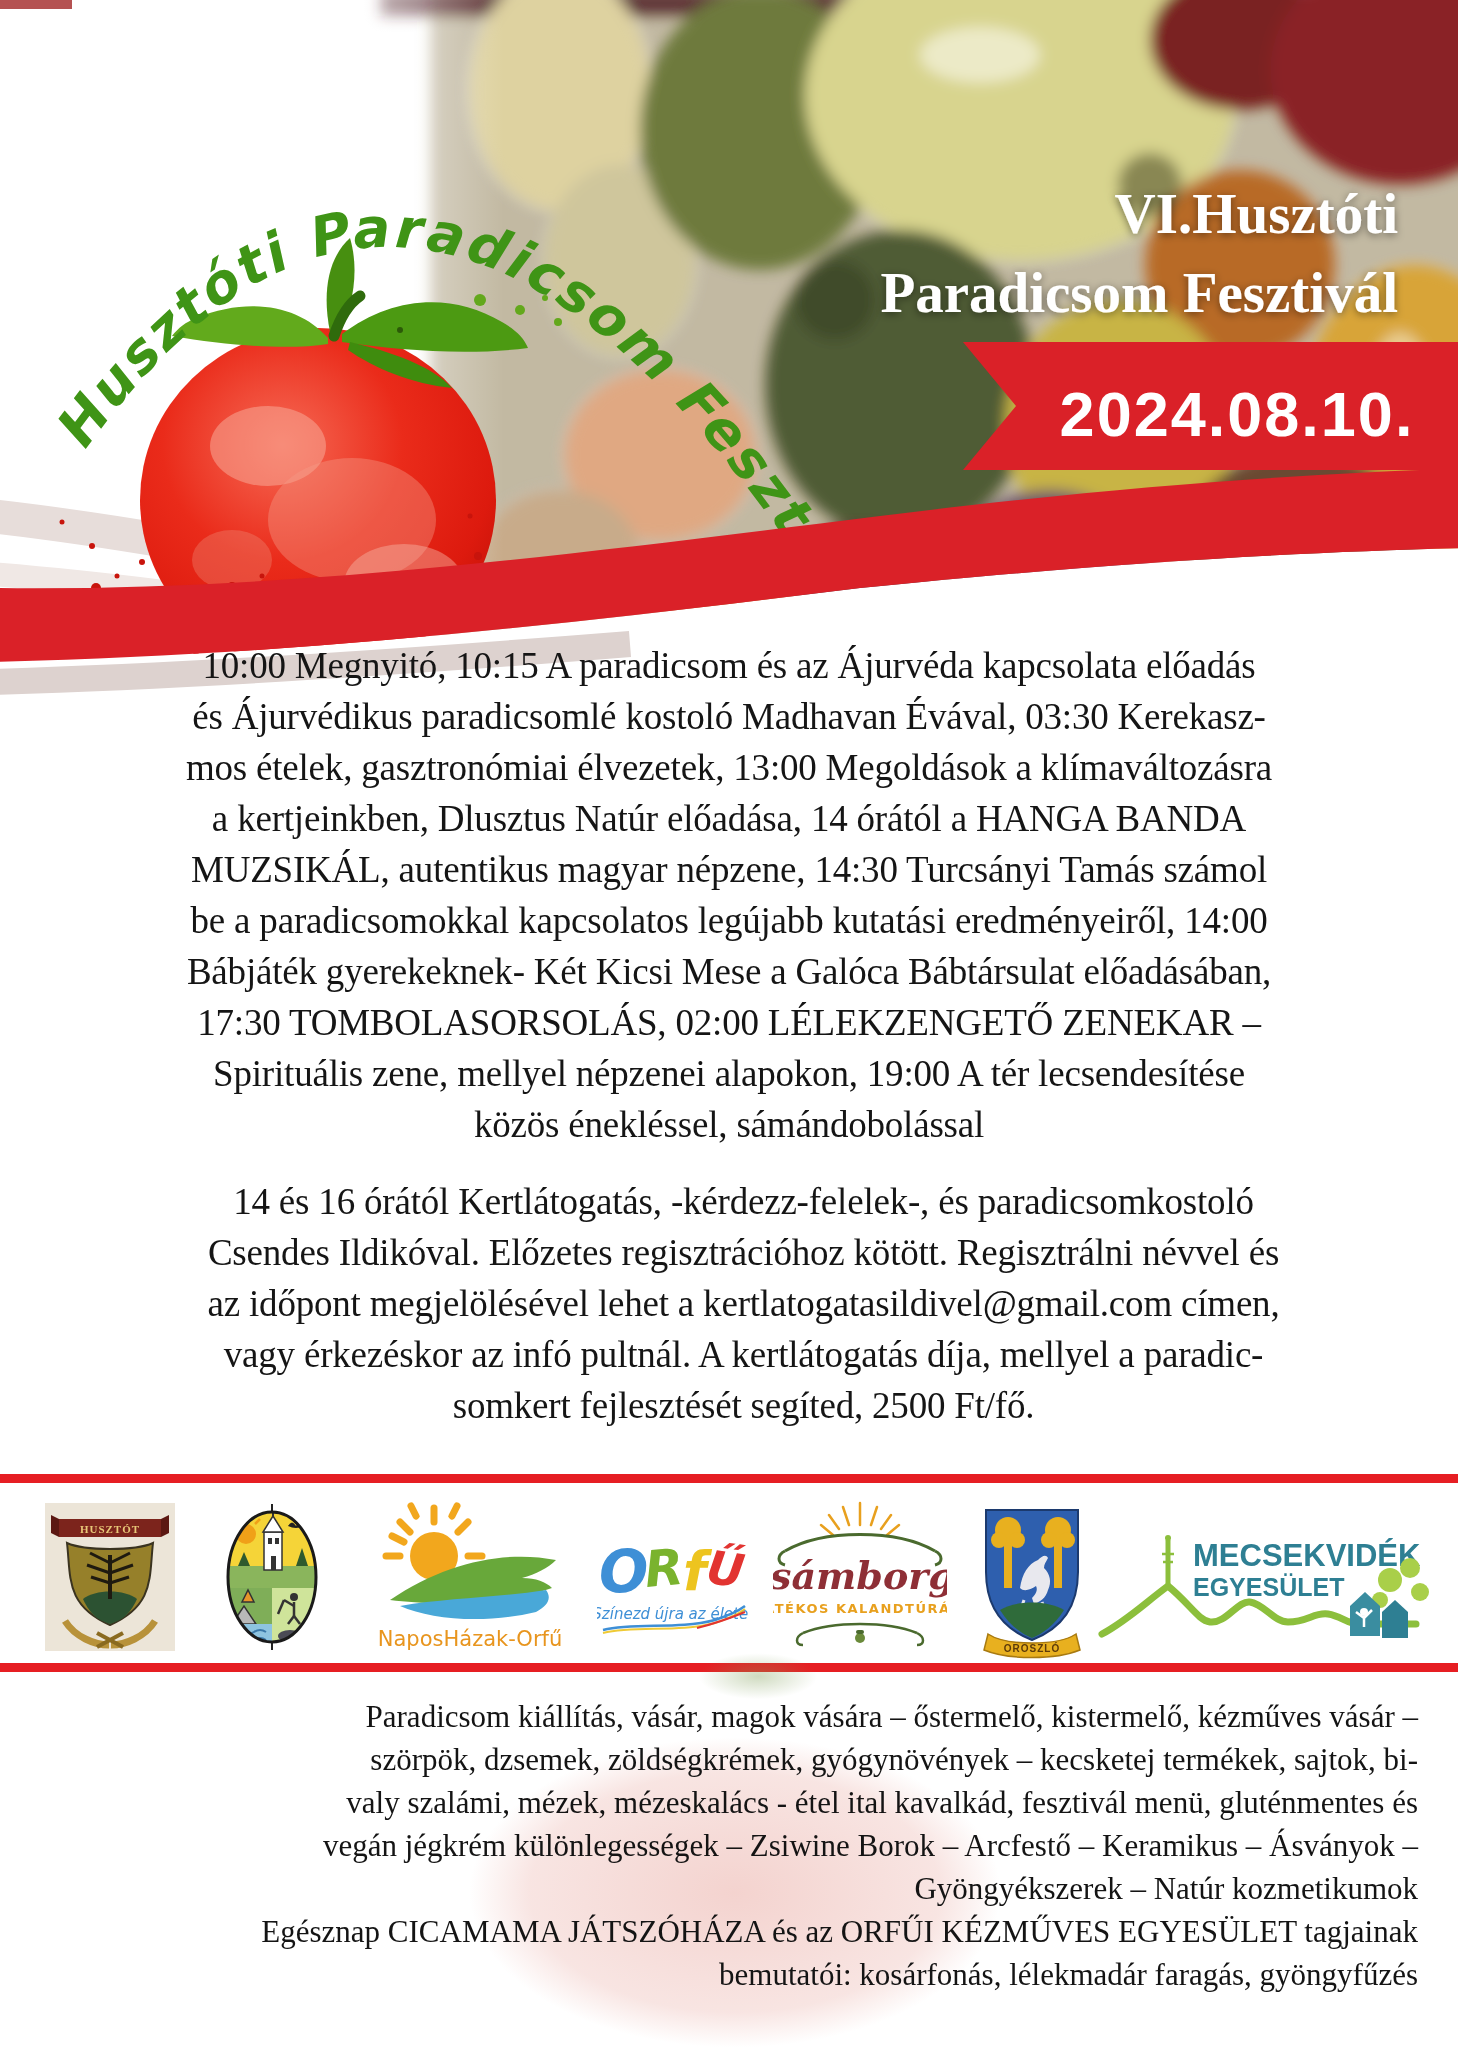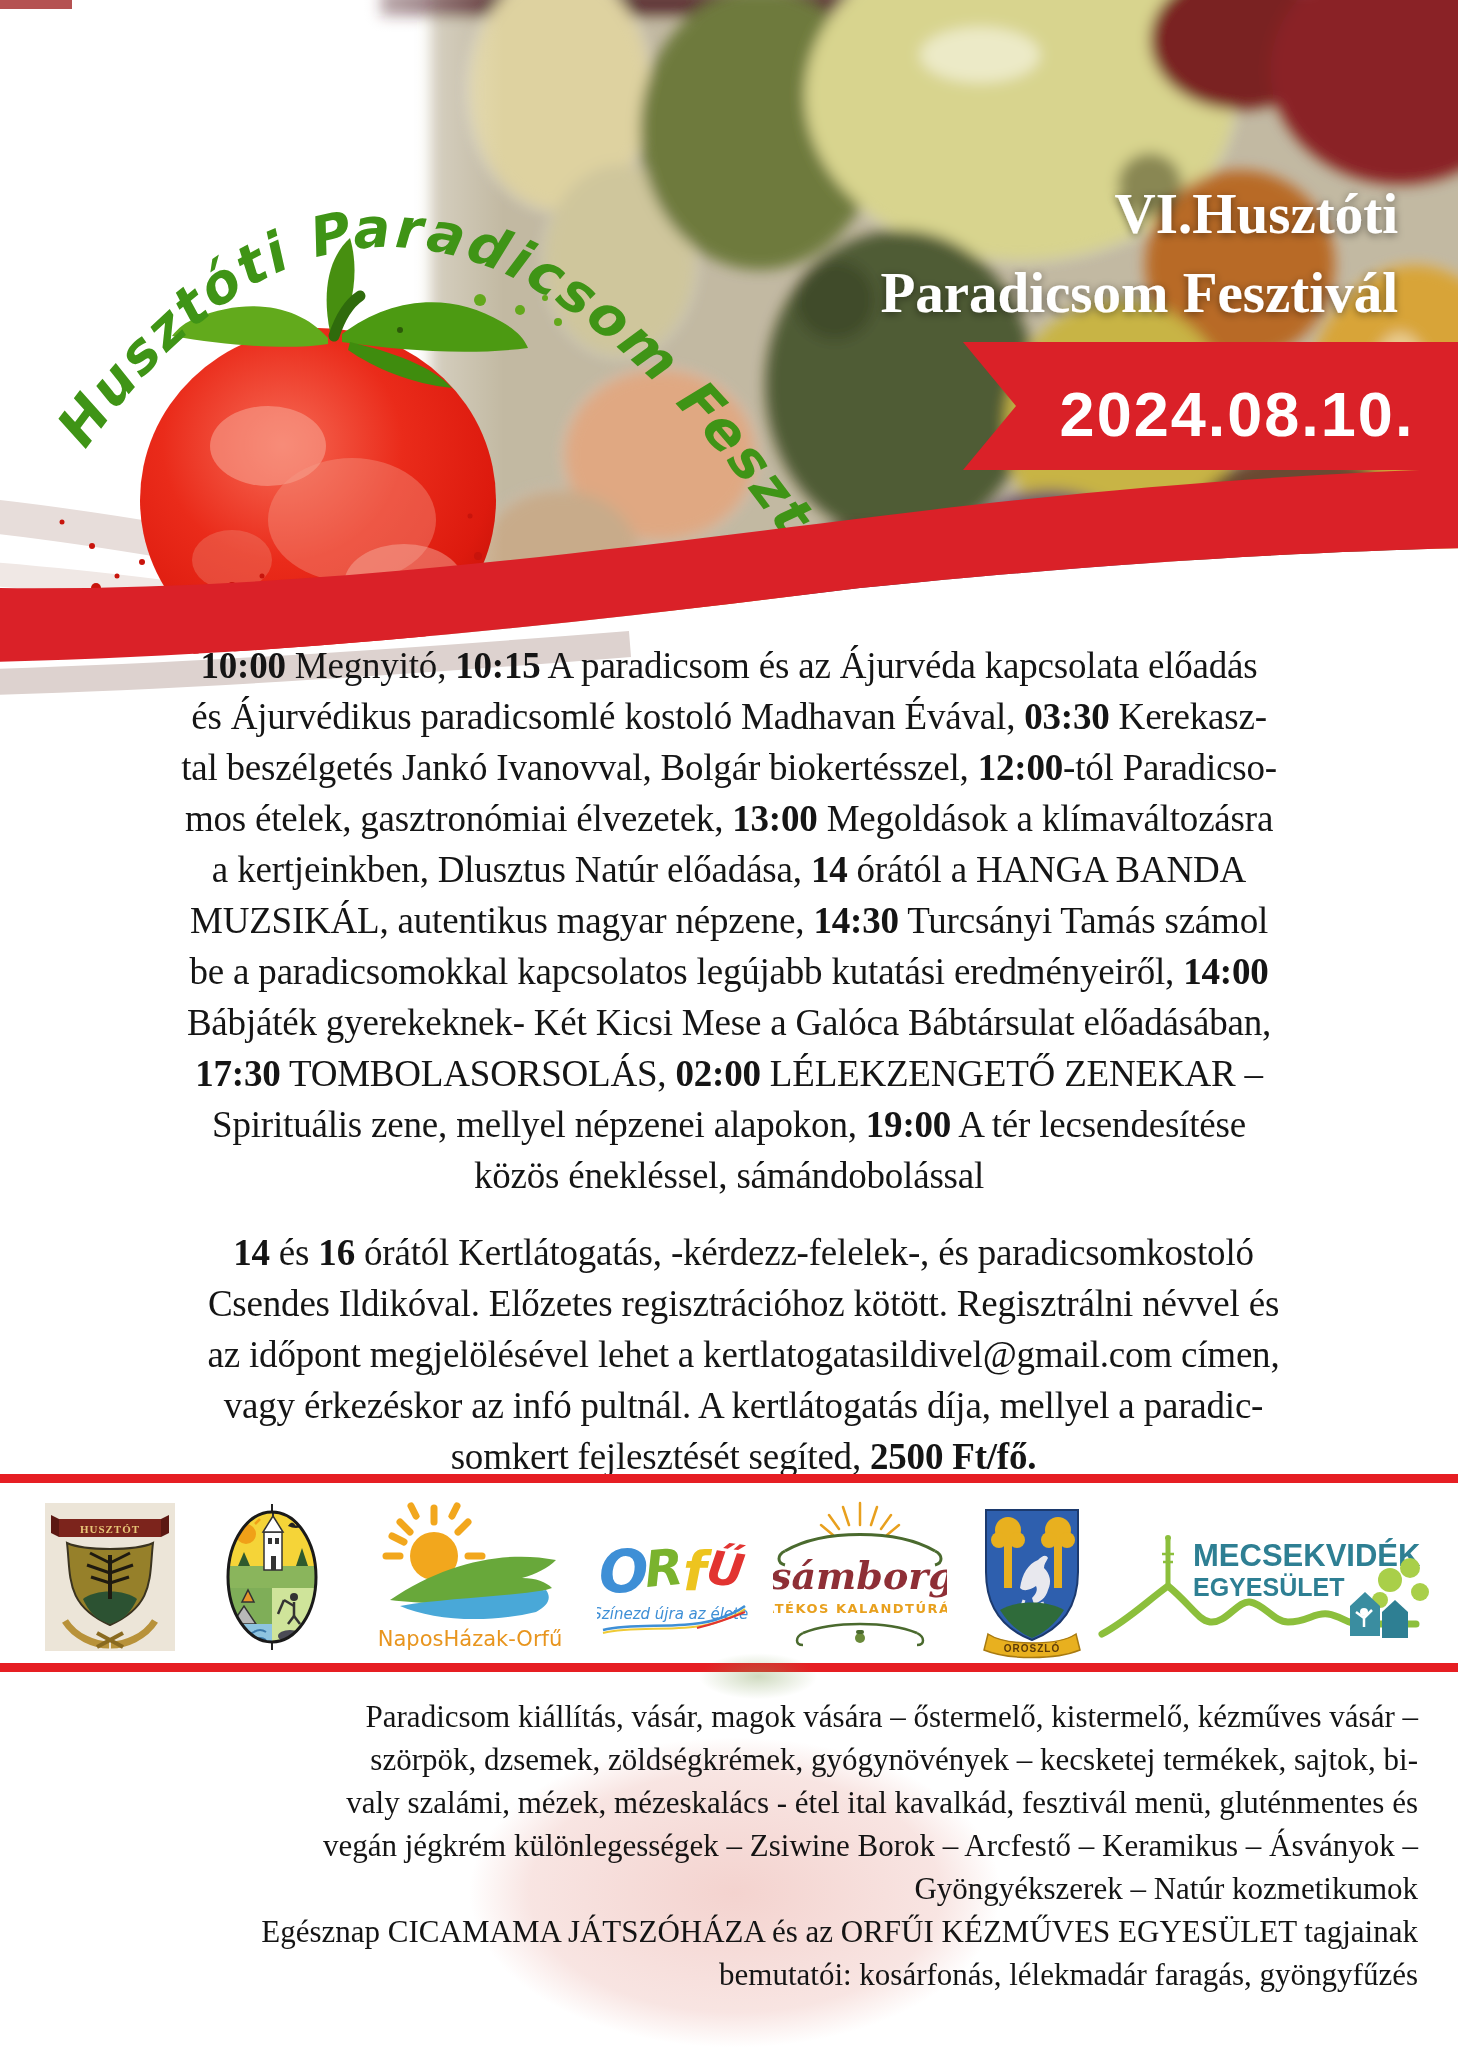--- a/index.html
+++ b/index.html
@@ -2,21 +2,21 @@
 <html lang="hu"><head>
 <meta charset="utf-8">
 <style>
   html,body{margin:0;padding:0;background:#ffffff;}
   .poster{position:relative;width:1458px;height:2048px;background:#fff;overflow:hidden;
           font-family:"Liberation Serif",serif;color:#151515;}
   .header-svg{position:absolute;left:0;top:0;}
   .program-block{position:absolute;top:640px;left:0;right:0;text-align:center;
                  font-size:37px;line-height:51px;letter-spacing:-0.2px;}
   .para > div{white-space:nowrap;}
-  .para .b{font-weight:bold;}
+  .para .b{font-weight:normal;}
   .para2{margin-top:26px;margin-left:29px;}
   .rule{position:absolute;left:0;width:100%;height:9px;}
   .rule1{top:1474px;}
   .rule2{top:1663px;}
   .logo{position:absolute;}
   .watermark{position:absolute;left:350px;top:1648px;width:770px;height:470px;
     background:
       radial-gradient(ellipse 46% 44% at 50% 52%, rgba(228,150,140,.42), rgba(228,150,140,.25) 58%, rgba(228,150,140,0) 75%),
       radial-gradient(ellipse 11% 7% at 53% 6%, rgba(128,158,88,.38), rgba(128,158,88,0) 70%);}
   .footer-text{position:absolute;top:1695px;left:40px;right:40px;text-align:right;
@@ -142,21 +142,20 @@
     <g filter="url(#dsh)">
       <text x="1398" y="233" text-anchor="end" font-family="Liberation Serif, serif" font-weight="bold" font-size="57" fill="#ffffff">VI.Husztóti</text>
       <text x="1398" y="312" text-anchor="end" font-family="Liberation Serif, serif" font-weight="bold" font-size="57" fill="#ffffff">Paradicsom Fesztivál</text>
     </g>
   </svg>
 
   <div class="program-block">
     <div class="para">
         <div><span class="b">10:00</span><span> Megnyitó, </span><span class="b">10:15</span><span> A paradicsom és az Ájurvéda kapcsolata előadás</span></div>
         <div><span>és Ájurvédikus paradicsomlé kostoló Madhavan Évával, </span><span class="b">03:30</span><span> Kerekasz-</span></div>
-        <div><span>tal beszélgetés Jankó Ivanovval, Bolgár biokertésszel, </span><span class="b">12:00</span><span>-tól Paradicso-</span></div>
         <div><span>mos ételek,  gasztronómiai élvezetek, </span><span class="b">13:00</span><span> Megoldások a klímaváltozásra</span></div>
         <div><span>a kertjeinkben, Dlusztus Natúr előadása, </span><span class="b">14</span><span> órától a HANGA BANDA</span></div>
         <div><span>MUZSIKÁL, autentikus magyar népzene, </span><span class="b">14:30</span><span> Turcsányi Tamás számol</span></div>
         <div><span>be a paradicsomokkal kapcsolatos legújabb kutatási eredményeiről, </span><span class="b">14:00</span></div>
         <div><span>Bábjáték gyerekeknek- Két Kicsi Mese a Galóca Bábtársulat előadásában,</span></div>
         <div><span class="b">17:30</span><span> TOMBOLASORSOLÁS, </span><span class="b">02:00</span><span> LÉLEKZENGETŐ ZENEKAR –</span></div>
         <div><span>Spirituális zene, mellyel népzenei alapokon, </span><span class="b">19:00</span><span> A tér lecsendesítése</span></div>
         <div><span>közös énekléssel, sámándobolással</span></div>
       </div>
     <div class="para para2">

